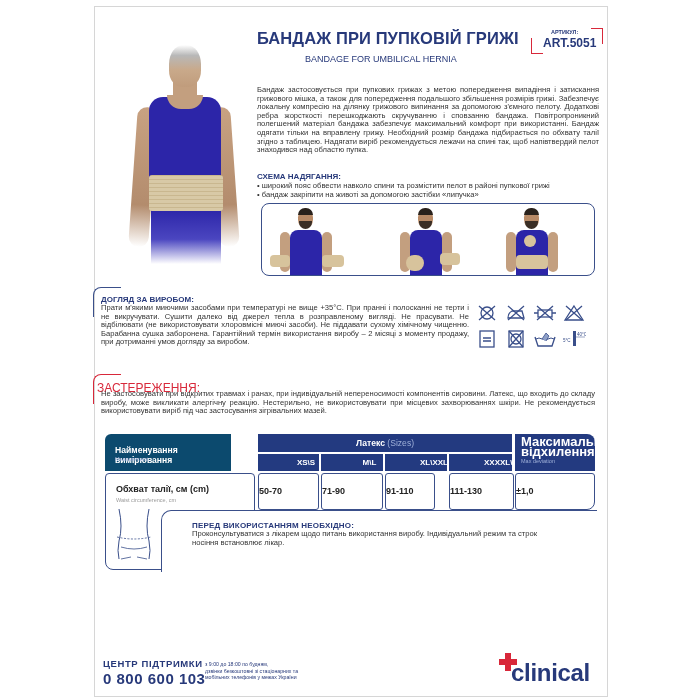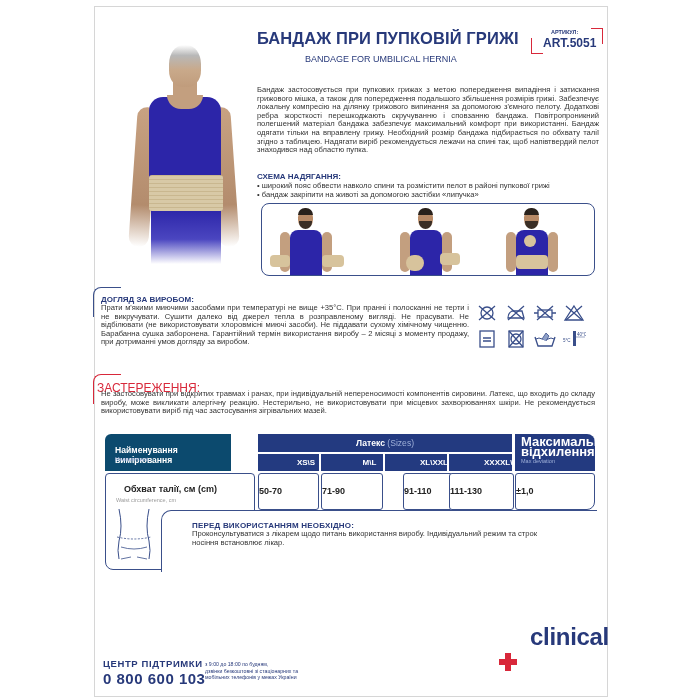--- a/index.html
+++ b/index.html
@@ -72,39 +72,39 @@
   .tbl-head-left .t2 { position:absolute; left:10px; top:22px; font-size:5.5px; color:#9fb0d8; }
   .tbl-head-sizes { position:absolute; left:163px; top:427px; width:254px; height:18px; background:#233a80; }
   .tbl-head-sizes .lbl { position:absolute; left:0; right:0; top:4px; text-align:center; font-size:8.6px; font-weight:bold; color:#fff; }
   .tbl-head-sizes .lbl span { font-weight:normal; color:#9fb0d8; }
   .size-cell { position:absolute; top:447px; height:17px; background:#233a80; color:#fff; font-size:8px; font-weight:bold; text-align:center; line-height:17px;padding-left:35px; }
   .tbl-head-dev { position:absolute; left:420px; top:427px; width:80px; height:37px; background:#233a80; border-radius:0 8px 0 0; }
   .tbl-head-dev .t1 { position:absolute; left:6px; top:3px; width:72px; font-size:13px; font-weight:bold; color:#fff; line-height:9.5px; }
   .tbl-head-dev .t2 { position:absolute; left:6px; top:24px; font-size:5.5px; color:#9fb0d8; }
 
   .meas-box { position:absolute; left:10px; top:466px; width:150px; height:97px; border:1.2px solid #3a4f8a; border-radius:4px 4px 8px 8px; }
-  .meas-box .m1 { position:absolute; left:18px; top:10px; font-size:9px; font-weight:bold; color:#222; }
+  .meas-box .m1 { position:absolute; left:10px; top:10px; font-size:9px; font-weight:bold; color:#222; }
   .meas-box .m2 { position:absolute; left:10px; top:23px; font-size:5.5px; color:#9a9a9a; }
   .val-cell { position:absolute; top:466px; height:37px; border:1.2px solid #3a4f8a; border-radius:3px; text-align:left; line-height:35px; font-size:9px; font-weight:bold; color:#222; background:#fff; }
   .val-cell.last { border-radius:3px 3px 8px 3px; }
 
   .waist { position:absolute; left:16px; top:500px; width:46px; height:55px; }
 
   .note { position:absolute; left:66px; top:503px; width:436px; height:62px; border-left:1.2px solid #3a4f8a; border-top:1.2px solid #3a4f8a; border-top-left-radius:10px; background:#fff; }
   .note-title { position:absolute; left:30px; top:10px; font-size:8px; font-weight:bold; color:#27397a; letter-spacing:0.2px; }
   .note-text { position:absolute; left:30px; top:19px; width:360px; font-size:7.6px; line-height:8.8px; color:#333; }
 
   
   .support-title { position:absolute; left:8px; top:651px; font-size:9.5px; font-weight:bold; color:#27397a; letter-spacing:0.6px; }
   .support-phone { position:absolute; left:8px; top:663px; font-size:15px; font-weight:bold; color:#27397a; letter-spacing:0.5px; }
   .support-info { position:absolute; left:110px; top:654px; font-size:5.2px; line-height:6.6px; color:#27397a; width:110px; }
   .logo-cross { position:absolute; left:404px; top:646px; width:18px; height:18px; }
   .logo-cross:before { content:""; position:absolute; left:6px; top:0; width:6px; height:18px; background:#d8283a; }
   .logo-cross:after { content:""; position:absolute; left:0; top:6px; width:18px; height:6px; background:#d8283a; }
-  .logo-text { position:absolute; left:416px; top:616px; font-size:24px; font-weight:bold; color:#27397a; letter-spacing:-0.3px;margin-left:19px; }
+  .logo-text { position:absolute; left:416px; top:652px; font-size:24px; font-weight:bold; color:#27397a; letter-spacing:-0.3px; }
 </style>
 </head>
 <body>
 
 <div class="page">
 
   <div class="hero">
     <div class="arm-l"></div>
       <div class="arm-r"></div>
     <div class="neck"></div>
@@ -224,21 +224,21 @@
     <div class="t1">Максимальні відхилення</div>
     <div class="t2">Max deviation</div>
   </div>
 
   <div class="meas-box">
     <div class="m1">Обхват талії, см (cm)</div>
     <div class="m2">Waist circumference, cm</div>
   </div>
   <div class="val-cell" style="left:163px;width:61px">50-70</div>
   <div class="val-cell" style="left:226px;width:62px">71-90</div>
-  <div class="val-cell" style="left:308px;width:50px">91-110</div>
+  <div class="val-cell" style="left:290px;width:50px">91-110</div>
   <div class="val-cell" style="left:354px;width:65px">111-130</div>
   <div class="val-cell last" style="left:420px;width:80px">±1,0</div>
 
   <svg class="waist" viewBox="0 0 46 55">
     <path d="M8 2 Q12 20 8 34 Q6 44 8 52" fill="none" stroke="#3a4f8a" stroke-width="1"></path>
     <path d="M38 2 Q34 20 38 34 Q40 44 38 52" fill="none" stroke="#3a4f8a" stroke-width="1"></path>
     <path d="M6 30 Q23 34 40 30" fill="none" stroke="#3a4f8a" stroke-width="0.8" stroke-dasharray="2 1.5"></path>
     <path d="M10 40 Q23 44 36 40" fill="none" stroke="#3a4f8a" stroke-width="0.8"></path>
     <path d="M10 52 L20 50 M26 50 L36 52" fill="none" stroke="#3a4f8a" stroke-width="0.8"></path>
   </svg>

